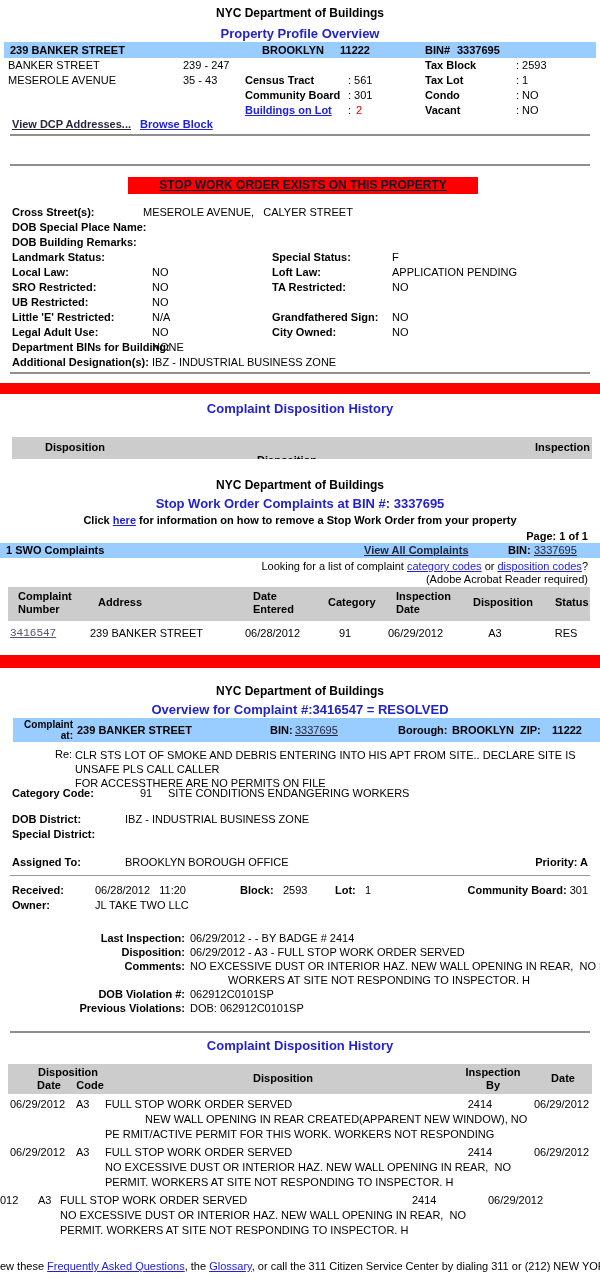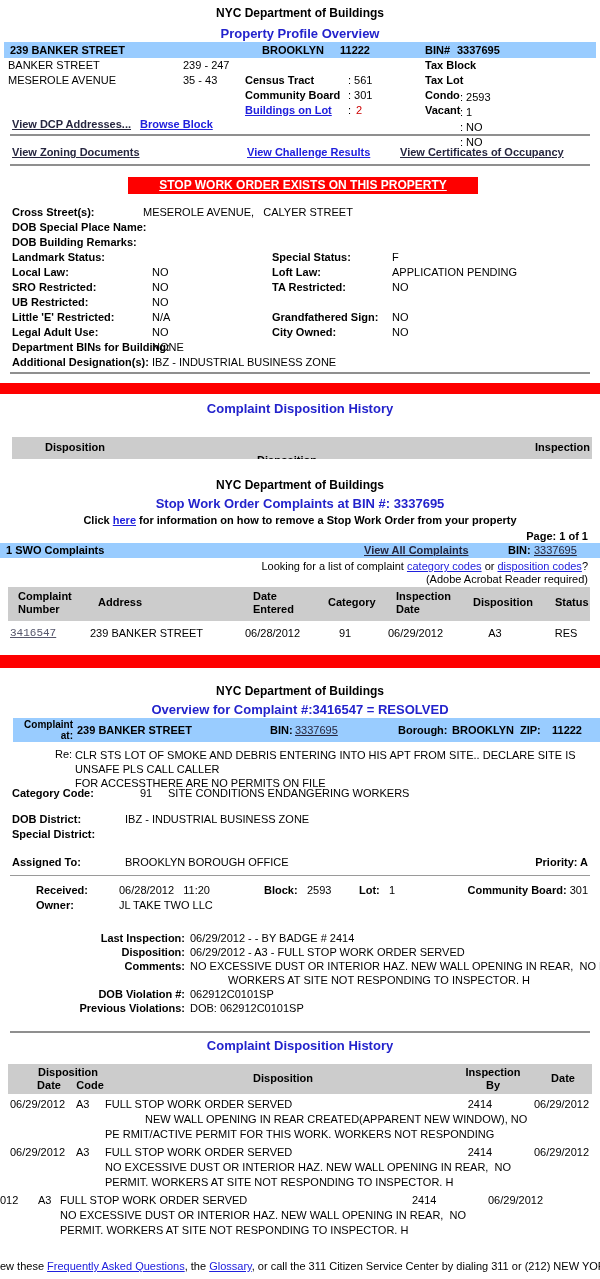--- a/index.html
+++ b/index.html
@@ -16,29 +16,29 @@
   .lb{color:#2020DD;text-decoration:underline;}
   .ld{color:#26263F;text-decoration:underline;}
   .lg{color:#55566B;text-decoration:underline;}
   .rule{position:absolute;left:10px;right:10px;height:0;border-top:2px solid #8f8f8f;}
   .rule-thin{position:absolute;left:10px;right:10px;height:0;border-top:1px solid #9a9a9a;}
   .redband{position:absolute;left:0;right:0;background:#FE0000;}
   .bluebar{background:#99CCFF;}
   .graybar{background:#CCCCCC;}
   .line{position:relative;height:15px;}
   
-  .i1{left:8px;} .i2{left:183px;} .i3{left:245px;} .i4{left:348px;} .i5{left:425px;} .i6{left:460px;margin-top:32px;}
+  .i1{left:8px;} .i2{left:183px;} .i3{left:245px;} .i4{left:348px;} .i5{left:425px;} .i6{left:516px;}
   
   .dl{left:12px;} .dv{left:152px;} .drl{left:272px;} .drv{left:392px;}
   
   .t1c1{left:10px;} .t1c2{left:90px;} .t1c3{left:245px;} .t1c4{left:320px;} .t1c5{left:388px;} .t1c6{left:465px;} .t1c7{left:547px;}
   .w-cat{width:50px;text-align:center;} .w-disp{width:60px;text-align:center;} .w-st{width:38px;text-align:center;}
   
   .r-date{left:10px;} .r-code{left:76px;} .r-text{left:105px;} .r-by{left:455px;width:50px;text-align:center;} .r-date2{left:534px;}
-  .banner{position:absolute;left:128px;width:350px;height:17px;background:#FE0000;color:#ffffff;
+  .banner{position:absolute;left:128px;width:350px;height:17px;background:#FE0000;color:#0f172a;
           font-weight:bold;font-size:12px;text-align:center;line-height:17px;text-decoration:underline;}
   .cb-right{position:absolute;right:12px;white-space:pre;}
 </style>
 </head>
 <body>
 
 <div class="page">
 
   <div class="abs" style="top:6px;left:0;right:0;">
     <div class="agency">NYC Department of Buildings</div>
@@ -83,25 +83,20 @@
     </div>
   </div>
 
   <div class="abs" style="top:118px;left:0;right:0;height:15px;">
     <a class="at b ld" style="left:12px;">View DCP Addresses...</a>
     <a class="at b lb" style="left:140px;">Browse Block</a>
   </div>
 
   <div class="rule" style="top:134px;"></div>
 
-  <div class="abs" style="top:146px;left:0;right:0;height:16px;">
-    <a class="at b ld" style="left:12px;">View Zoning Documents</a>
-    <a class="at b lb" style="left:247px;">View Challenge Results</a>
-    <a class="at b ld" style="left:400px;">View Certificates of Occupancy</a>
-  </div>
 
   <div class="rule" style="top:164px;"></div>
 
   <div class="banner" style="top:177px;">STOP WORK ORDER EXISTS ON THIS PROPERTY</div>
 
   <div class="abs" style="top:206px;left:0;right:0;">
     <div class="line">
       <span class="at dl b">Cross Street(s):</span>
       <span class="at" style="left:143px;">MESEROLE AVENUE,   CALYER STREET</span>
     </div>
@@ -260,21 +255,21 @@
   </div>
 
   <div class="abs" style="top:856px;left:0;right:0;height:15px;">
     <span class="at b" style="left:12px;">Assigned To:</span>
     <span class="at" style="left:125px;">BROOKLYN BOROUGH OFFICE</span>
     <span class="cb-right b">Priority: A</span>
   </div>
 
   <div class="rule-thin" style="top:875px;"></div>
 
-  <div class="abs" style="top:884px;left:0;right:0;margin-left:24px;">
+  <div class="abs" style="top:884px;left:0;right:0;">
     <div class="line">
       <span class="at b" style="left:12px;">Received:</span>
       <span class="at" style="left:95px;">06/28/2012   11:20</span>
       <span class="at b" style="left:240px;">Block:</span>
       <span class="at" style="left:283px;">2593</span>
       <span class="at b" style="left:335px;">Lot:</span>
       <span class="at" style="left:365px;">1</span>
       <span class="cb-right"><span class="b">Community Board:</span> <span>301</span></span>
     </div>
     <div class="line">

